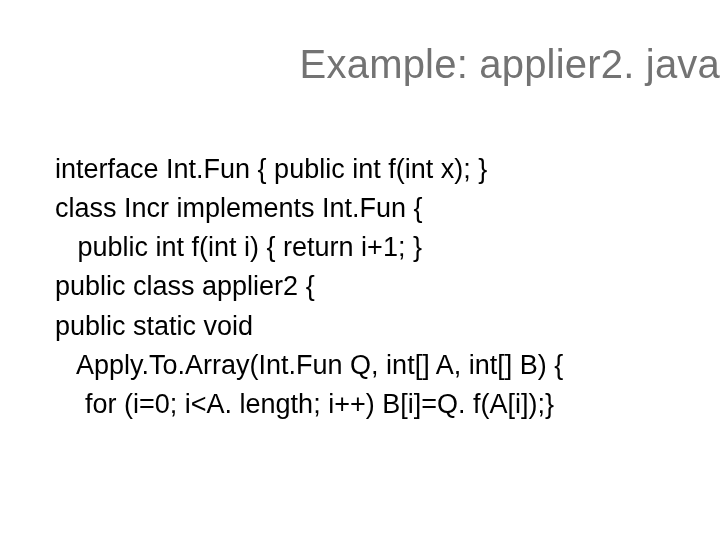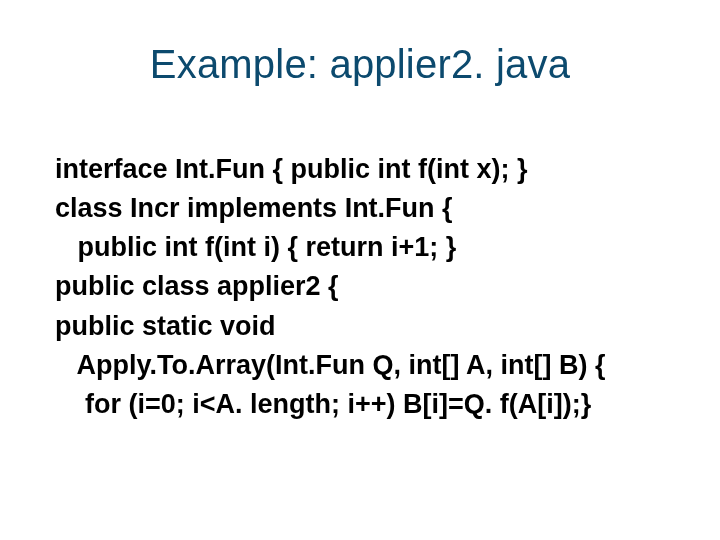--- a/index.html
+++ b/index.html
@@ -15,35 +15,35 @@
     width: 720px;
     height: 540px;
     position: relative;
     box-sizing: border-box;
   }
   .title {
     position: absolute;
     top: 42px;
     left: 0;
     width: 100%;
-    text-align: center;
+    text-align: right;
     font-size: 40px;
     font-weight: 400;
-    color: #0c4a6e;
+    color: #737373;
     letter-spacing: 0.2px;
   }
   .body {
     position: absolute;
     top: 150px;
     left: 55px;
     width: 620px;
     font-size: 27px;
     line-height: 1.45;
     color: #000;
-    font-weight: 700;
+    font-weight: 400;
     white-space: pre;
   }
 </style>
 </head>
 <body>
 
 <div class="slide">
   <div class="title">Example: applier2. java</div>
   <div class="body"><span>interface Int.Fun { public int f(int x); }</span>
 <span>class Incr implements Int.Fun {</span>

